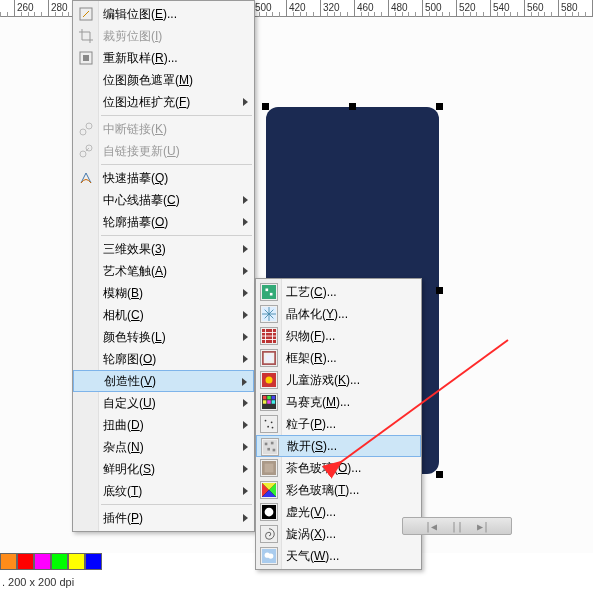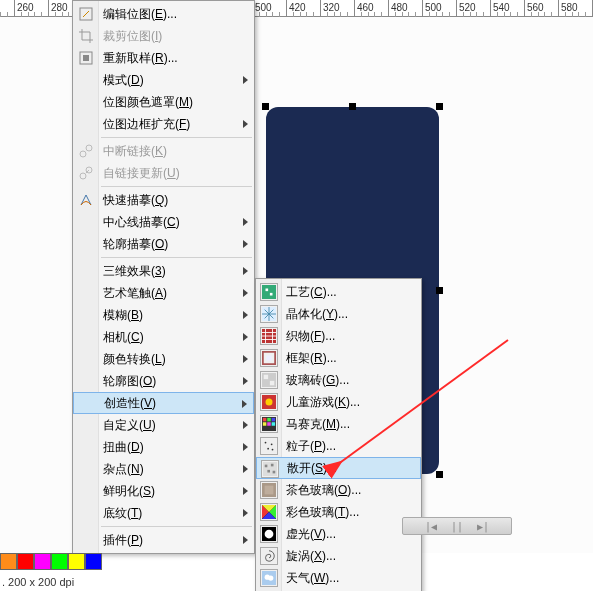--- a/index.html
+++ b/index.html
@@ -192,21 +192,20 @@
           <svg viewBox="0 0 16 16">
             <path d="M4 1v11h11M1 4h11v11" stroke="#999" fill="none"></path>
           </svg>
         </span></li>
       <li>重新取样(<span class="acc">R</span>)...<span class="ico">
           <svg viewBox="0 0 16 16">
             <rect x="2" y="2" width="12" height="12" fill="none" stroke="#888"></rect>
             <rect x="5" y="5" width="6" height="6" fill="#888"></rect>
           </svg>
         </span></li>
-      <li>模式(<span class="acc">D</span>)<span class="arrow"></span></li>
       <li>位图颜色遮罩(<span class="acc">M</span>)</li>
       <li>位图边框扩充(<span class="acc">F</span>)<span class="arrow"></span></li>
       <div class="sep"></div>
       <li class="disabled">中断链接(<span class="acc">K</span>)<span class="ico">
           <svg viewBox="0 0 16 16">
             <circle cx="5" cy="11" r="3" fill="none" stroke="#bbb"></circle>
             <circle cx="11" cy="5" r="3" fill="none" stroke="#bbb"></circle>
           </svg>
         </span></li>
       <li class="disabled">自链接更新(<span class="acc">U</span>)<span class="ico">
@@ -264,27 +263,20 @@
             <rect width="16" height="16" fill="#b33"></rect>
             <path d="M0 4h16M0 8h16M0 12h16M4 0v16M12 0v16" stroke="#fff" stroke-width="1"></path>
           </svg>
         </span></li>
       <li>框架(<span class="acc">R</span>)...<span class="ico">
           <svg viewBox="0 0 16 16">
             <rect x="1" y="1" width="14" height="14" fill="none" stroke="#a55" stroke-width="2"></rect>
             <rect x="5" y="5" width="6" height="6" fill="#eef"></rect>
           </svg>
         </span></li>
-      <li>玻璃砖(<span class="acc">G</span>)...<span class="ico">
-          <svg viewBox="0 0 16 16">
-            <rect width="16" height="16" fill="#ccc"></rect>
-            <rect x="2" y="2" width="5" height="5" fill="#eee"></rect>
-            <rect x="9" y="9" width="5" height="5" fill="#eee"></rect>
-          </svg>
-        </span></li>
       <li>儿童游戏(<span class="acc">K</span>)...<span class="ico">
           <svg viewBox="0 0 16 16">
             <rect width="16" height="16" fill="#c33"></rect>
             <circle cx="8" cy="8" r="4" fill="#fc0"></circle>
           </svg>
         </span></li>
       <li>马赛克(<span class="acc">M</span>)...<span class="ico">
           <svg viewBox="0 0 16 16">
             <rect width="16" height="16" fill="#333"></rect>
             <rect x="1" y="1" width="4" height="4" fill="#e44"></rect>

